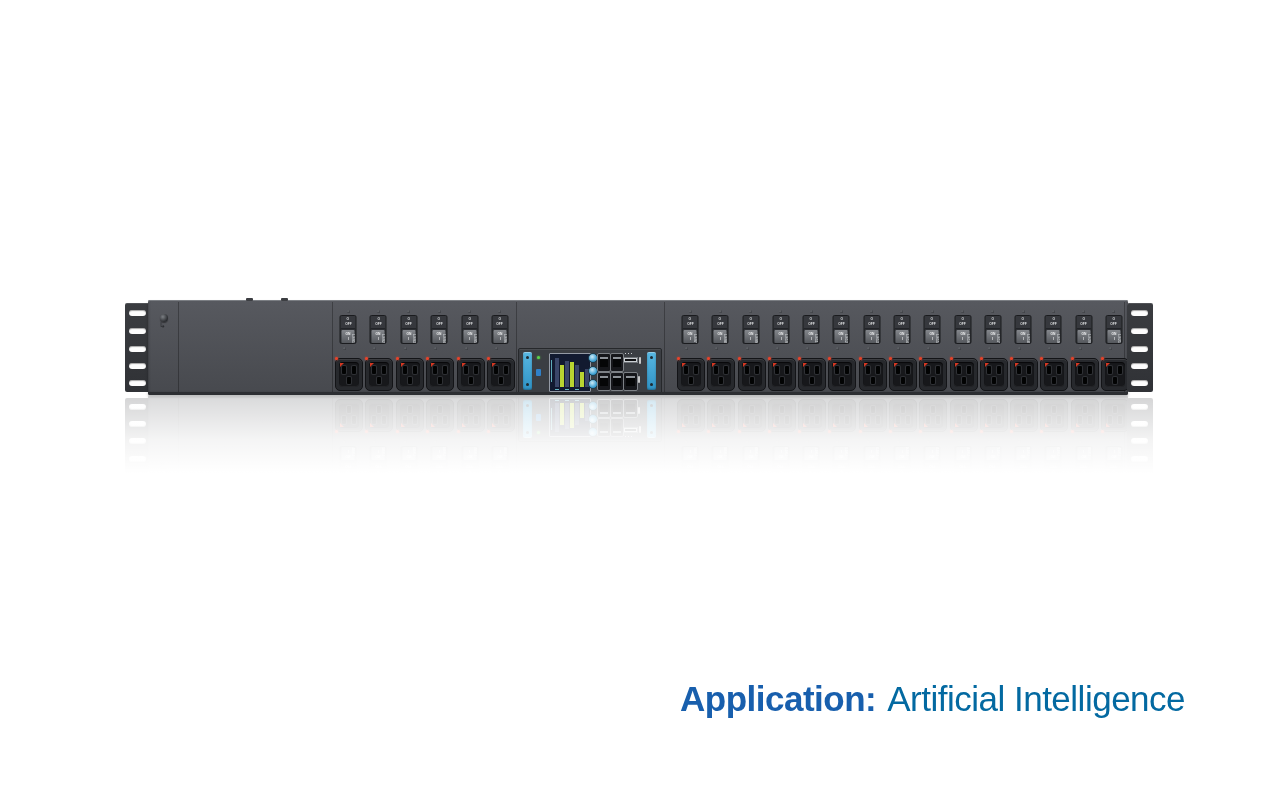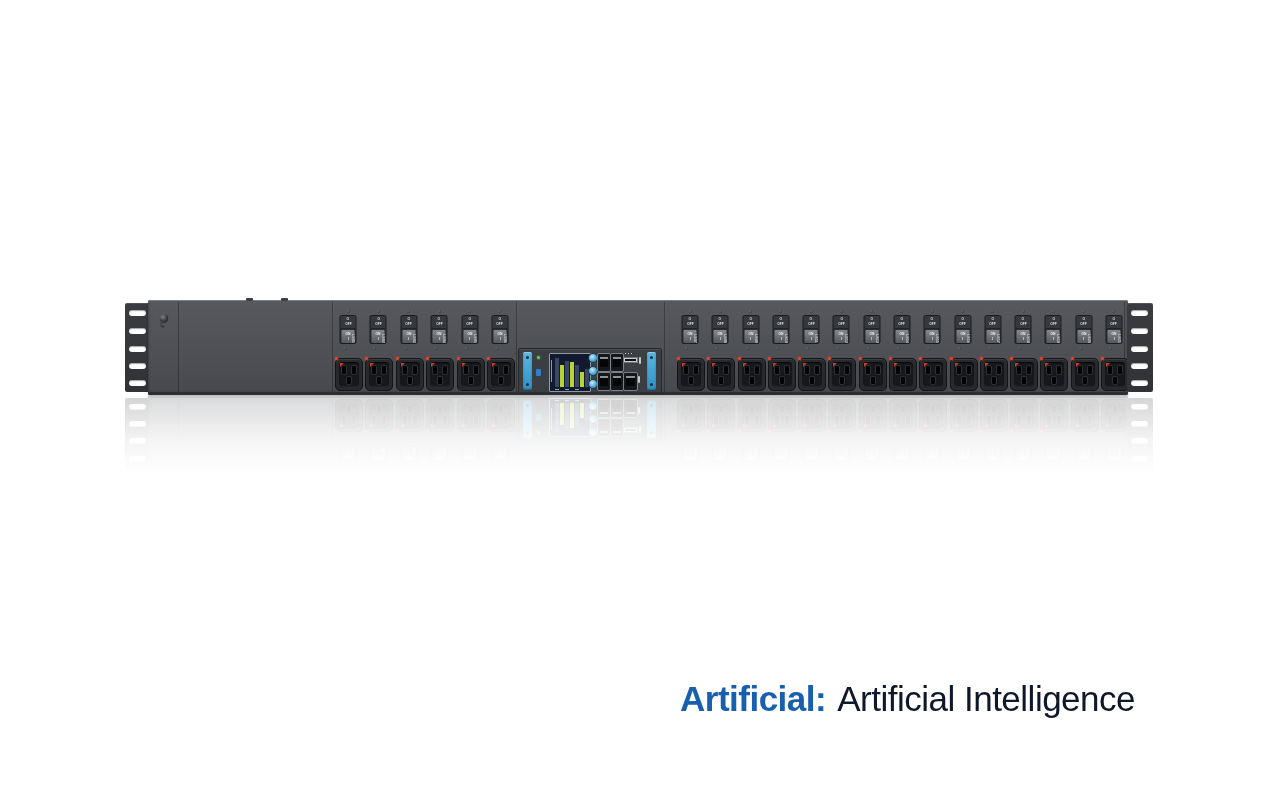--- a/index.html
+++ b/index.html
@@ -122,21 +122,21 @@
 
   
   .reflection{position:absolute;left:125px;top:395px;width:1028px;height:95px;
        transform:scaleY(-1);opacity:.38;pointer-events:none;overflow:hidden;}
   .reflection-fade{position:absolute;left:115px;top:395px;width:1050px;height:100px;pointer-events:none;
        background:linear-gradient(to bottom, rgba(255,255,255,.45) 0%, rgba(255,255,255,.85) 45%, #ffffff 78%);}
 
   
   .caption{position:absolute;left:680px;top:678px;white-space:nowrap;font-size:35px;line-height:42px;}
   .cap-bold{font-weight:bold;color:#185fad;letter-spacing:-.5px;}
-  .cap-reg{color:#0f172a;margin-left:11px;letter-spacing:-.5px;}
+  .cap-reg{color:#0369a1;margin-left:11px;letter-spacing:-.5px;}
 </style>
 </head>
 <body>
 
 <div class="stage">
 
   <div class="pdu">
     <div class="ear left">
       <span class="slot"></span>
       <span class="slot"></span>
@@ -1419,16 +1419,16 @@
       <span class="slot"></span>
       <span class="slot"></span>
       <span class="slot"></span>
       <span class="slot"></span>
     </div>
   </div>
     </div>
   <div class="reflection-fade"></div>
 
   <div class="caption">
-    <span class="cap-bold">Artificial:</span><span class="cap-reg">Artificial Intelligence</span>
+    <span class="cap-bold">Application:</span><span class="cap-reg">Artificial Intelligence</span>
   </div>
 
 </div>
 
 </body></html>

